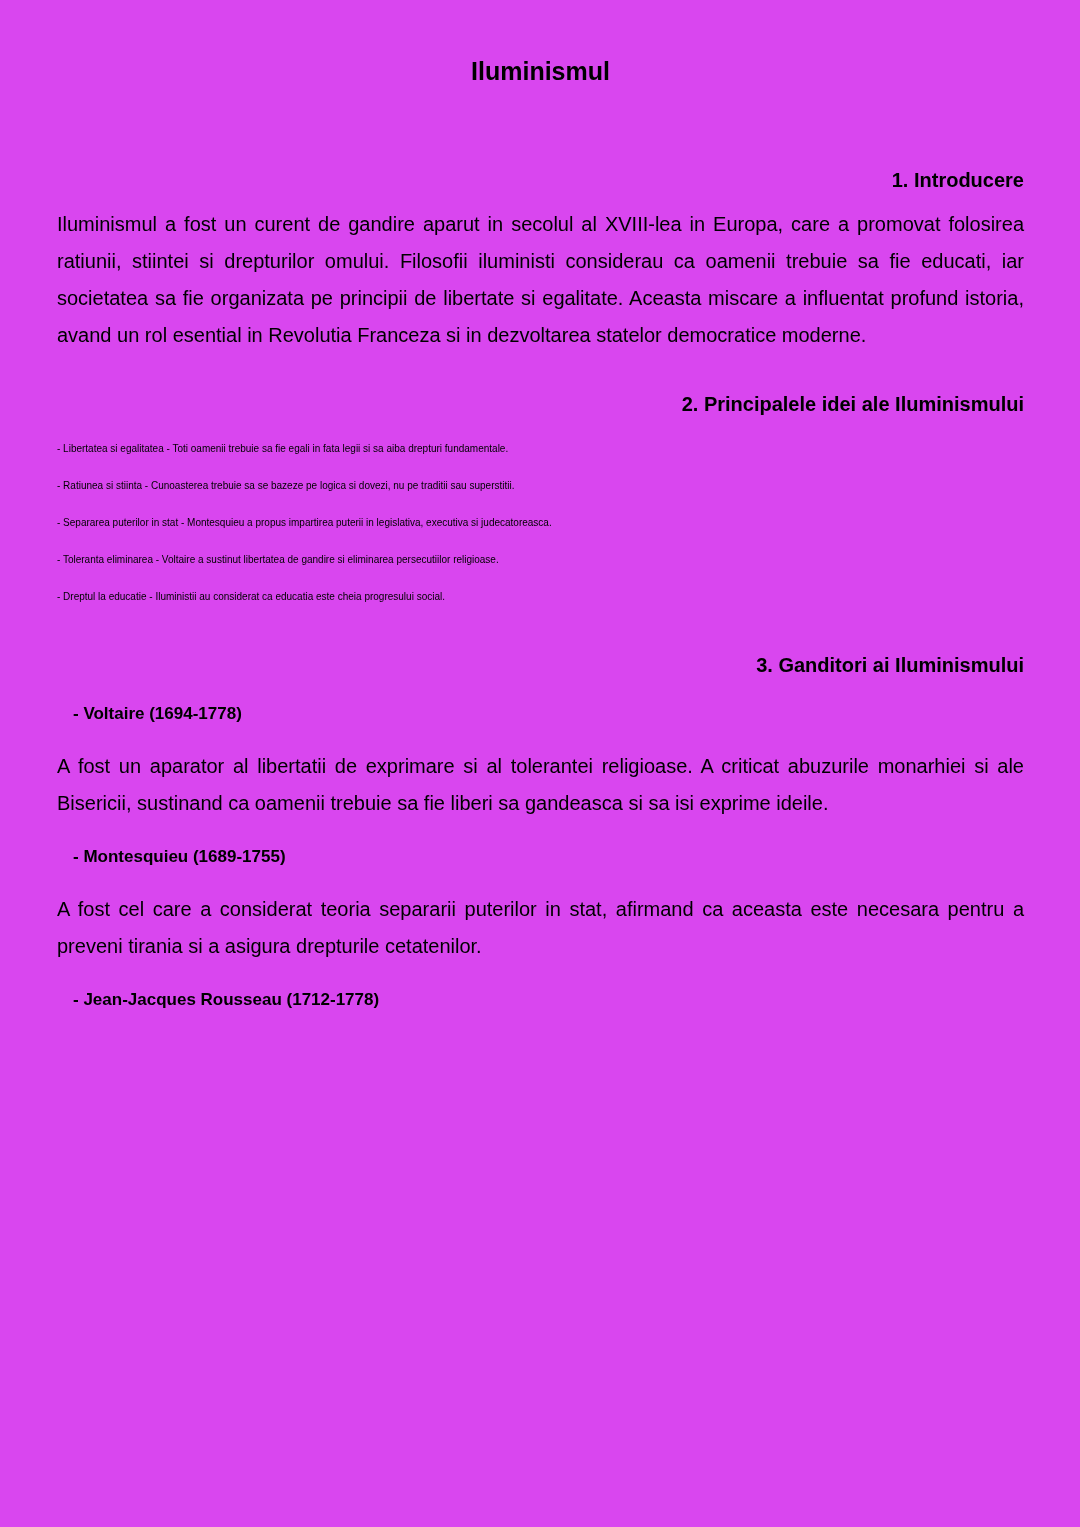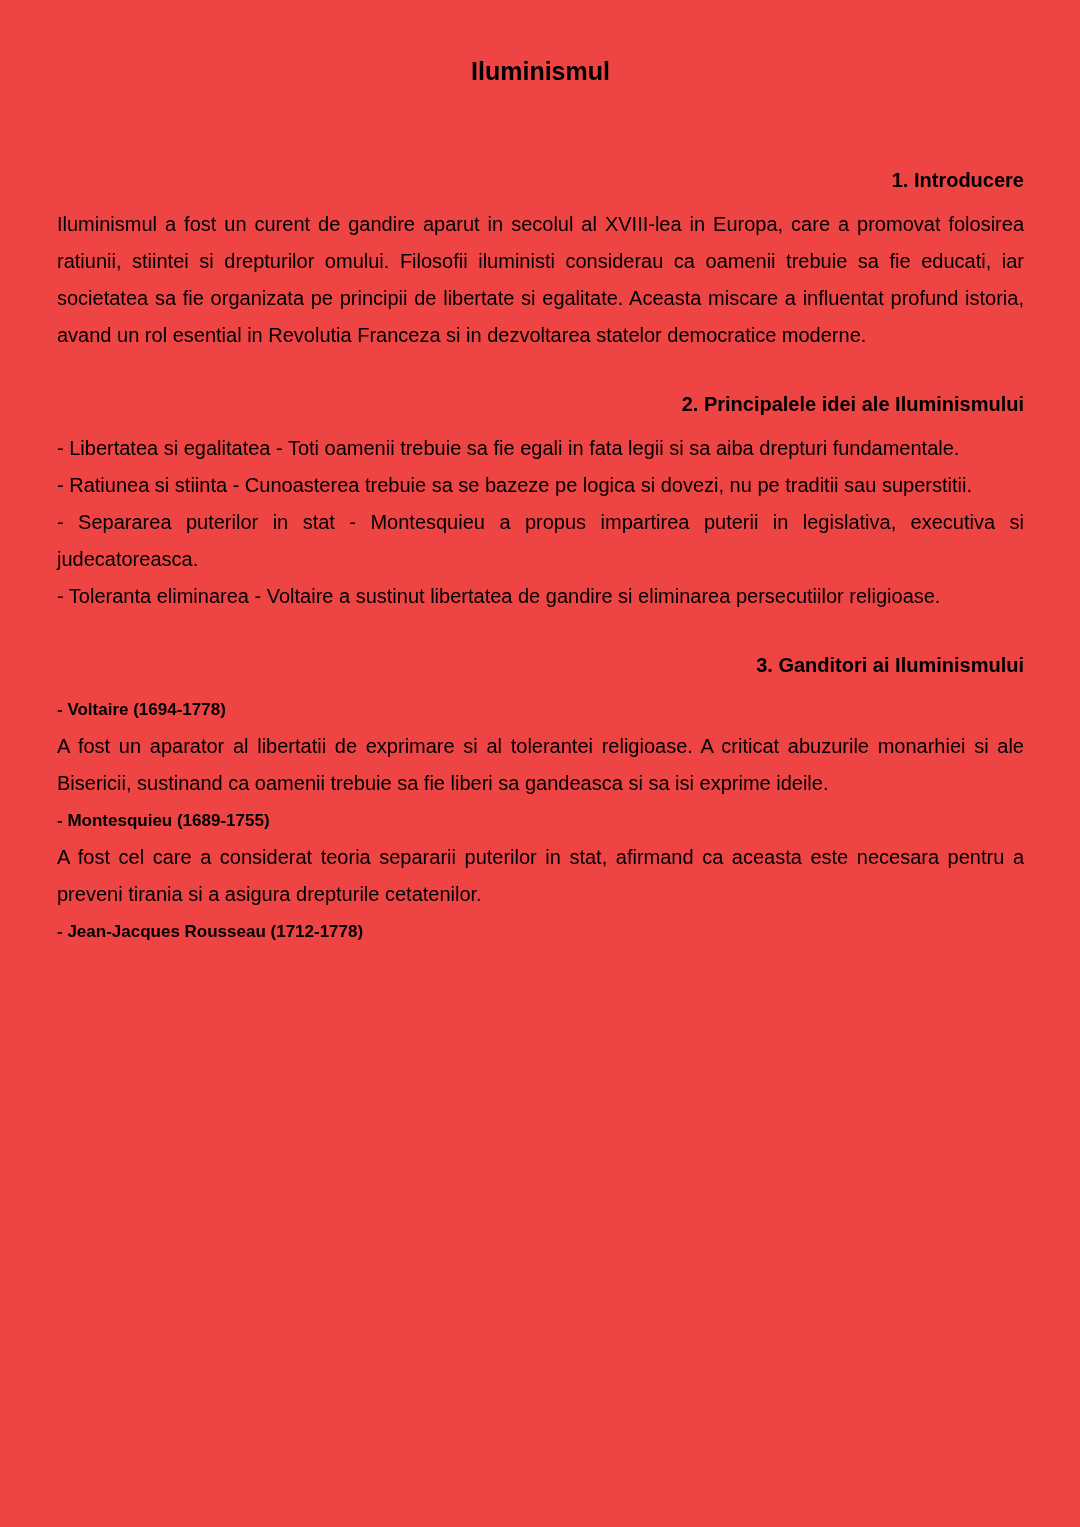--- a/index.html
+++ b/index.html
@@ -12,21 +12,21 @@
     height: 1527px;
     overflow: hidden;
     font-family: "Liberation Sans", sans-serif;
     color: #000000;
   }
   .page {
     box-sizing: border-box;
     width: 1080px;
     height: 1527px;
     padding: 56px 56px 0 57px;
-    background: #ef4444;
+    background: #d946ef;
   }
   .doc-title {
     margin: 0;
     font-size: 25px;
     line-height: 30px;
     font-weight: bold;
     text-align: center;
   }
   .section-heading {
     margin: 36px 0 12px 0;
@@ -39,26 +39,26 @@
     margin-top: 80px;
   }
   .body-text {
     margin: 0;
     font-size: 20px;
     line-height: 37px;
     text-align: justify;
   }
   .bullet-line {
     margin: 0;
-    font-size: 20px;
+    font-size: 10px;
     line-height: 37px;
     text-align: justify;
   }
   .thinker-heading {
-    margin: 0;
+    margin: 16px;
     font-size: 17px;
     line-height: 37px;
     font-weight: bold;
     text-align: left;
   }
 </style>
 </head>
 <body>
 
 <div class="page">
@@ -72,20 +72,21 @@
   <h2 class="section-heading">2. Principalele idei ale Iluminismului</h2>
 
   <p class="bullet-line">- Libertatea si egalitatea - Toti oamenii trebuie sa fie egali in fata legii si sa aiba drepturi fundamentale.</p>
 
   <p class="bullet-line">- Ratiunea si stiinta - Cunoasterea trebuie sa se bazeze pe logica si dovezi, nu pe traditii sau superstitii.</p>
 
   <p class="bullet-line">- Separarea puterilor in stat - Montesquieu a propus impartirea puterii in legislativa, executiva si judecatoreasca.</p>
 
   <p class="bullet-line">- Toleranta eliminarea - Voltaire a sustinut libertatea de gandire si eliminarea persecutiilor religioase.</p>
 
+  <p class="bullet-line">- Dreptul la educatie - Iluministii au considerat ca educatia este cheia progresului social.</p>
 
   <h2 class="section-heading">3. Ganditori ai Iluminismului</h2>
 
   <h3 class="thinker-heading">- Voltaire (1694-1778)</h3>
 
   <p class="body-text">A fost un aparator al libertatii de exprimare si al tolerantei religioase. A criticat abuzurile monarhiei si ale Bisericii, sustinand ca oamenii trebuie sa fie liberi sa gandeasca si sa isi exprime ideile.</p>
 
   <h3 class="thinker-heading">- Montesquieu (1689-1755)</h3>
 
   <p class="body-text">A fost cel care a considerat teoria separarii puterilor in stat, afirmand ca aceasta este necesara pentru a preveni tirania si a asigura drepturile cetatenilor.</p>

